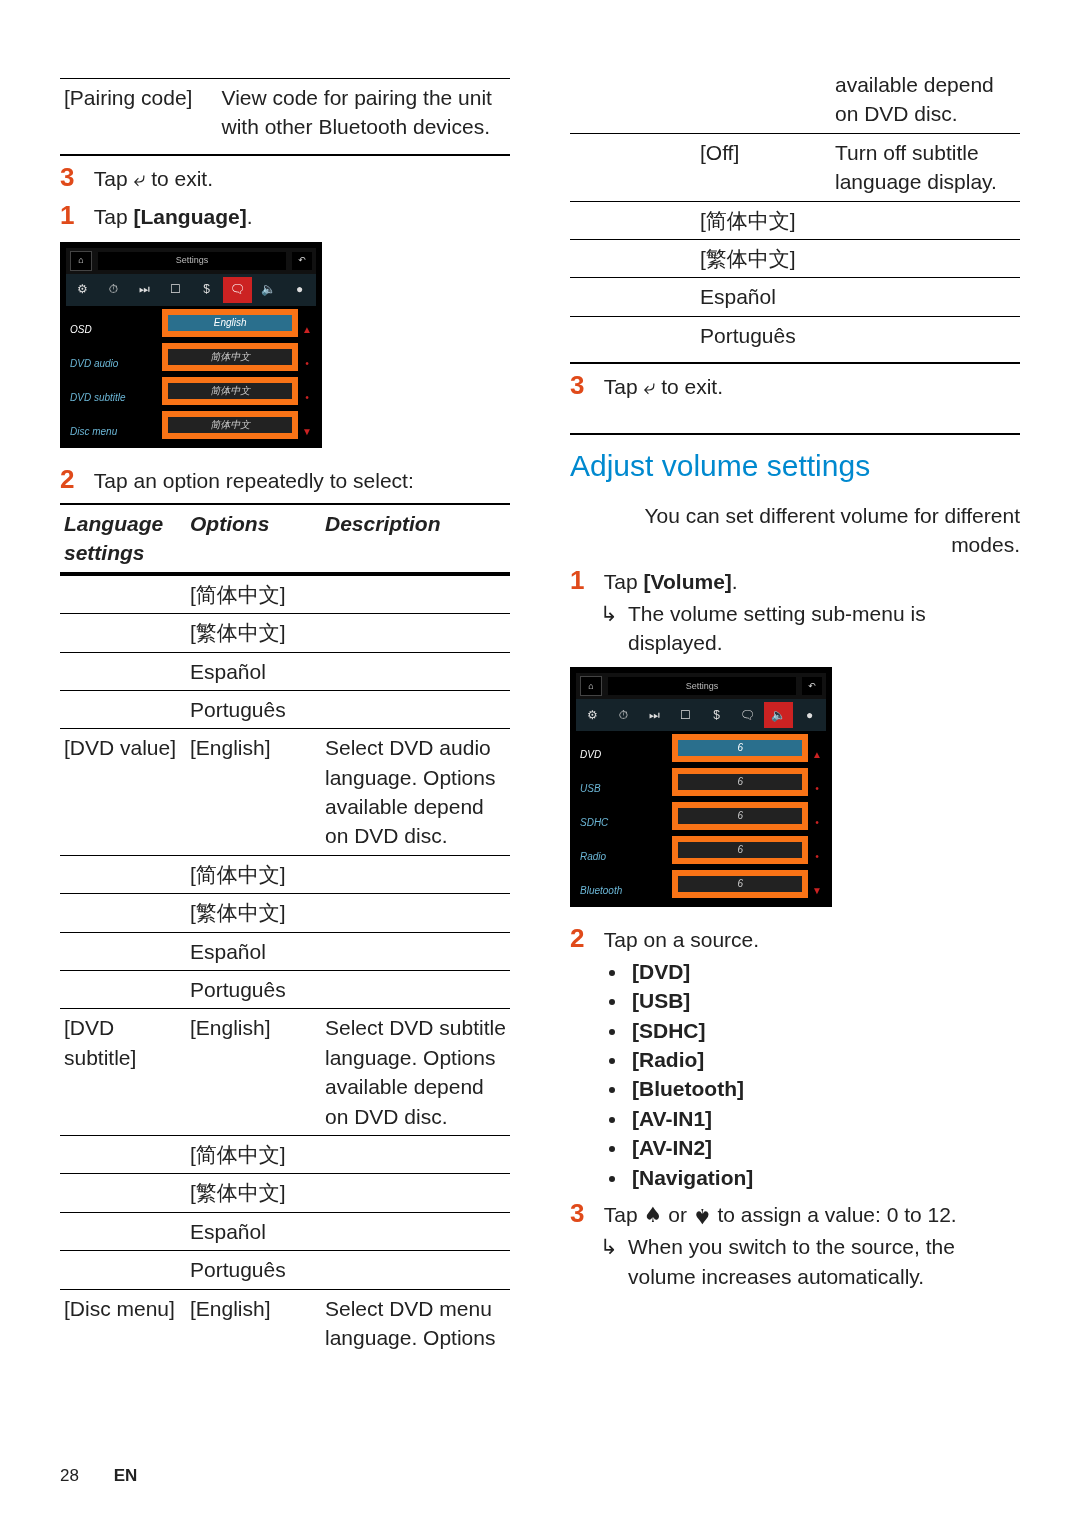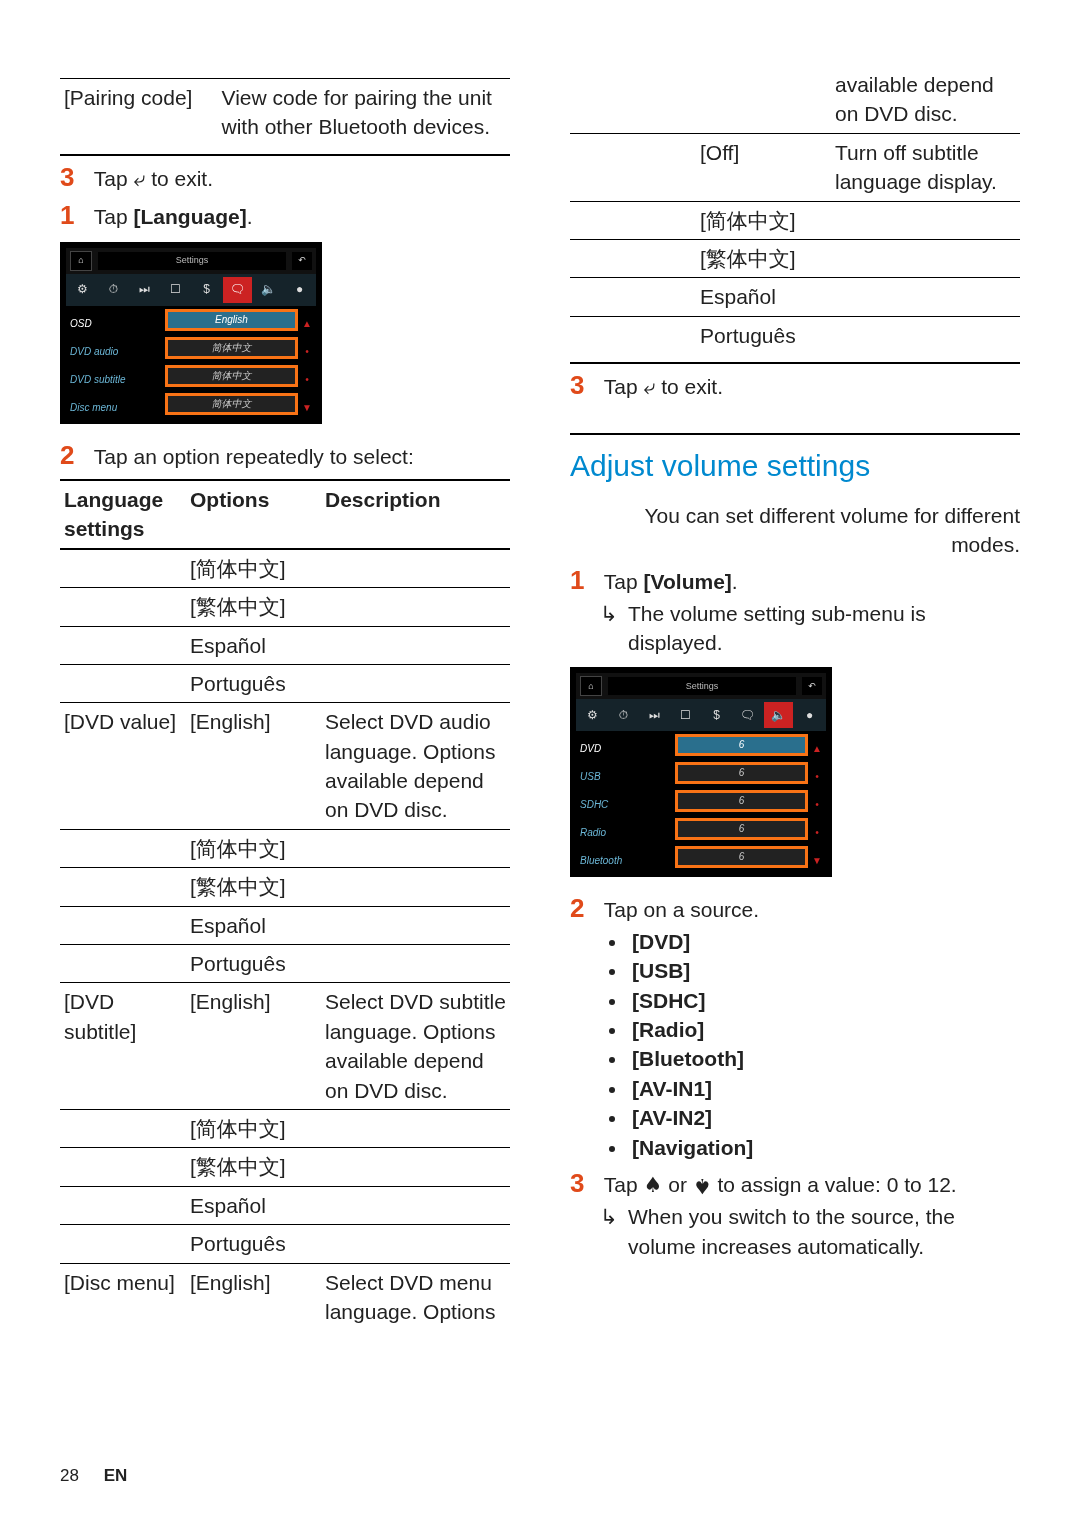--- a/index.html
+++ b/index.html
@@ -55,21 +55,21 @@
     width: 100%;
     margin: 8px 0;
   }
   .tbl th, .tbl td {
     text-align: left;
     padding: 4px 4px;
     vertical-align: top;
     font-weight: normal;
   }
   .tbl .opt-row td { border-top: 1px solid #000; }
-  .tbl .hdr-row td, .tbl .hdr-row th { border-top: 2px solid #000; border-bottom: 2px solid #000000; font-weight: bold; }
+  .tbl .hdr-row td, .tbl .hdr-row th { border-top: 2px solid #000; border-bottom: 4px solid #000000; font-weight: bold; font-style: italic; }
   .tbl .top-rule { border-top: 2px solid #000; }
   .tbl-close { border-top: 2px solid #000; height: 0; }
   .screenshot-lang, .screenshot-vol {
     background: #000;
     color: #9aa;
     font-size: 11px;
     padding: 6px;
     margin: 10px 0 18px 0;
     font-family: Arial, sans-serif;
     break-inside: avoid;
@@ -86,21 +86,21 @@
   .ss-top span { background:#000; border:1px solid #444; width:20px; height:18px; display:flex; align-items:center; justify-content:center; font-size:9px; color:#888; }
   .ss-top .home { color:#fff; }
   .ss-top .back-small { margin-left:auto; color:#ddd; border:none; }
   .ss-icons { display:flex; gap:2px; padding:3px 2px; background:#15232a;}
   .ss-icons span { flex:1; height:26px; display:flex; flex-direction:column; align-items:center; justify-content:center; font-size:6px; color:#aaa; }
   .ss-icons span .ico { font-size:12px; color:#ddd; }
   .ss-icons .active { background:#c22; color:#fff; }
   .ss-icons .active .ico { color:#fff; }
   .ss-row { display:flex; align-items:flex-end; padding:3px 4px; font-size:10px;font-style:italic; }
   .ss-row .lbl { flex:1; color:#6bb6d6; }
-  .ss-row .val { flex:1.4; text-align:center; color:#ccc; background:#222; border:3px solid #f97316; margin:0 4px; padding:1px 0;}
+  .ss-row .val { flex:1.4; text-align:center; color:#ccc; background:#222; border:6px solid #f97316; margin:0 4px; padding:1px 0;}
   .ss-row .dot { width:10px; text-align:center; color:#c22; }
   .ss-row.sel .lbl { color:#fff; }
   .ss-row.sel .val { background:#2a6f8d; color:#fff; }
   .sub-bullet {
     margin: 2px 0 8px 0;
     padding-left: 58px;
     position: relative;
   }
   .sub-bullet::before {
     content: "↳";
@@ -110,21 +110,21 @@
   }
   ul.tight { margin: 2px 0 6px 0; padding-left: 58px; }
   ul.tight li { margin: 0; padding: 0 0 0 4px;}
   .intro { margin: 6px 0 2px 0; text-align: right; }
   .footer {
     position: absolute;
     bottom: 38px;
     left: 60px;
     font-size: 17px;
   }
-  .footer .en { font-weight: bold; margin-left: 20px; }
+  .footer .en { font-weight: bold; margin-left: 30px; }
   .avoid-break { break-inside: avoid; }
 </style>
 </head>
 <body>
 
 <div class="columns">
 
   <table class="tbl">
     <tbody>
         <tr class="opt-row">

